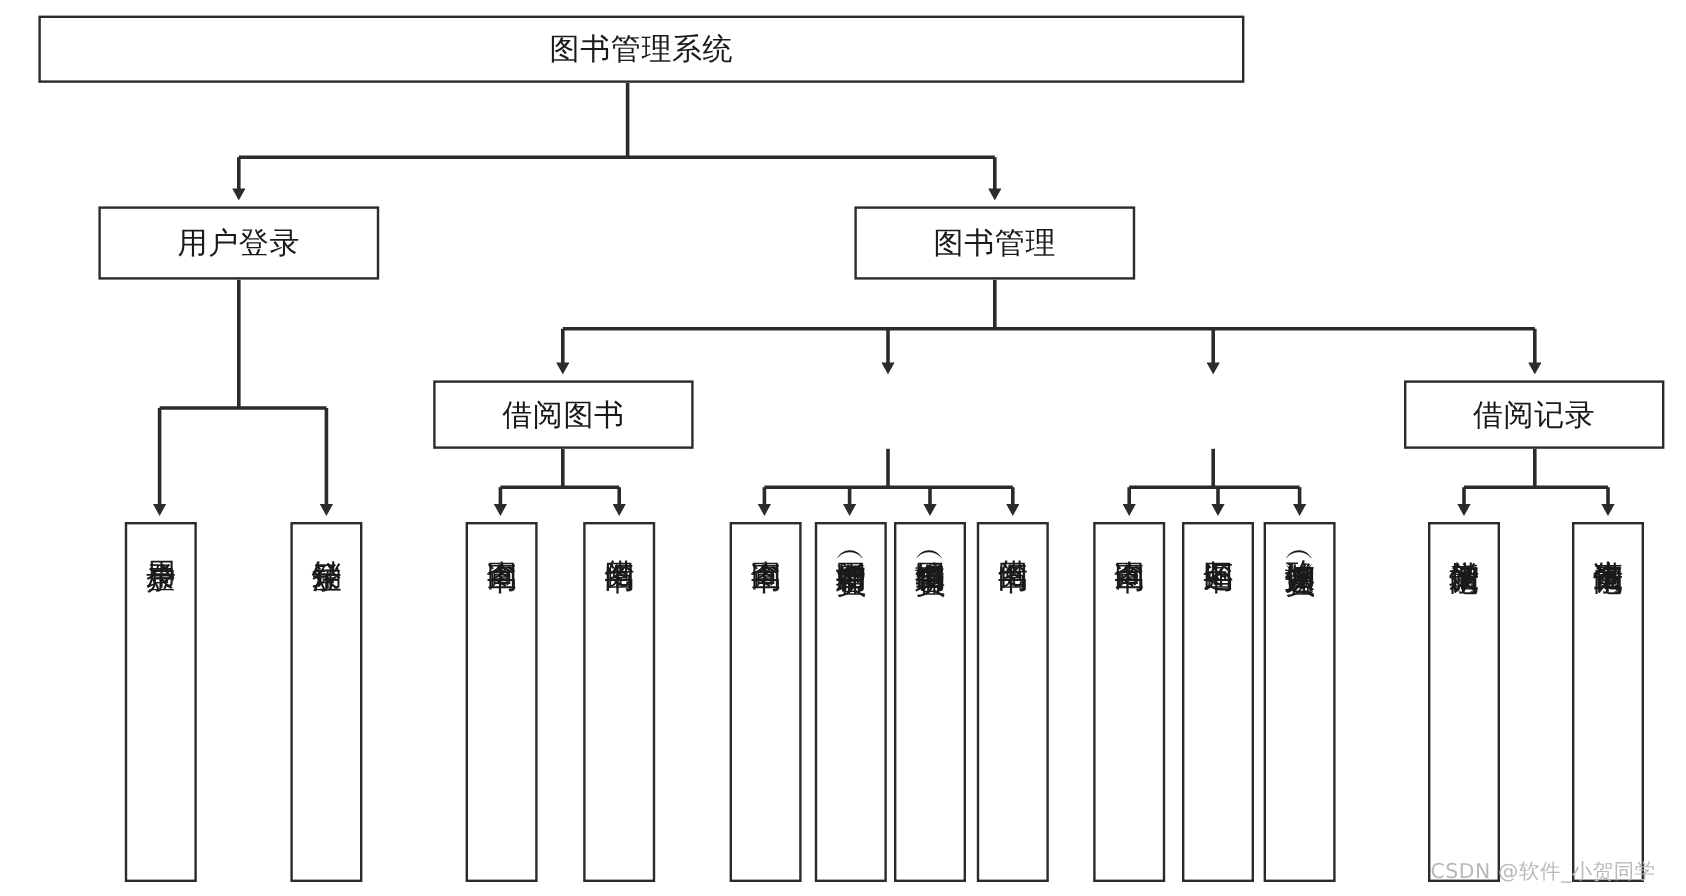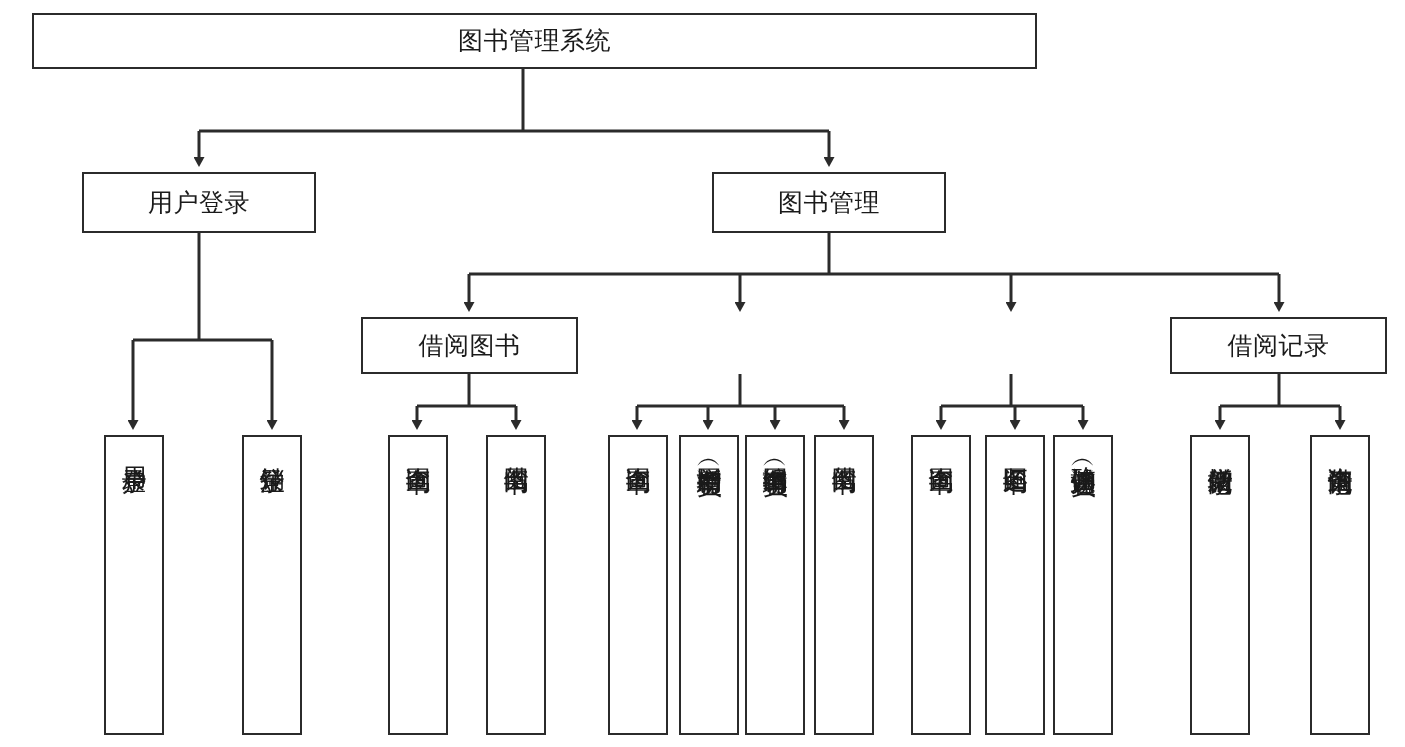--- a/index.html
+++ b/index.html
@@ -173,14 +173,15 @@
     <span class="label">确认归还（管理员）</span>
   </div>
 
   <div class="node leaf" style="left:1190px; top:435px; width:60px; height:300px;">
     <span class="label">新增借阅记录</span>
   </div>
   <div class="node leaf" style="left:1310px; top:435px; width:60px; height:300px;">
     <span class="label">查询借阅记录</span>
   </div>
 
+  <div class="watermark" style="left:1192px; top:715px;">CSDN @软件_小贺同学</div>
 
 </div>
 
 </body></html>

